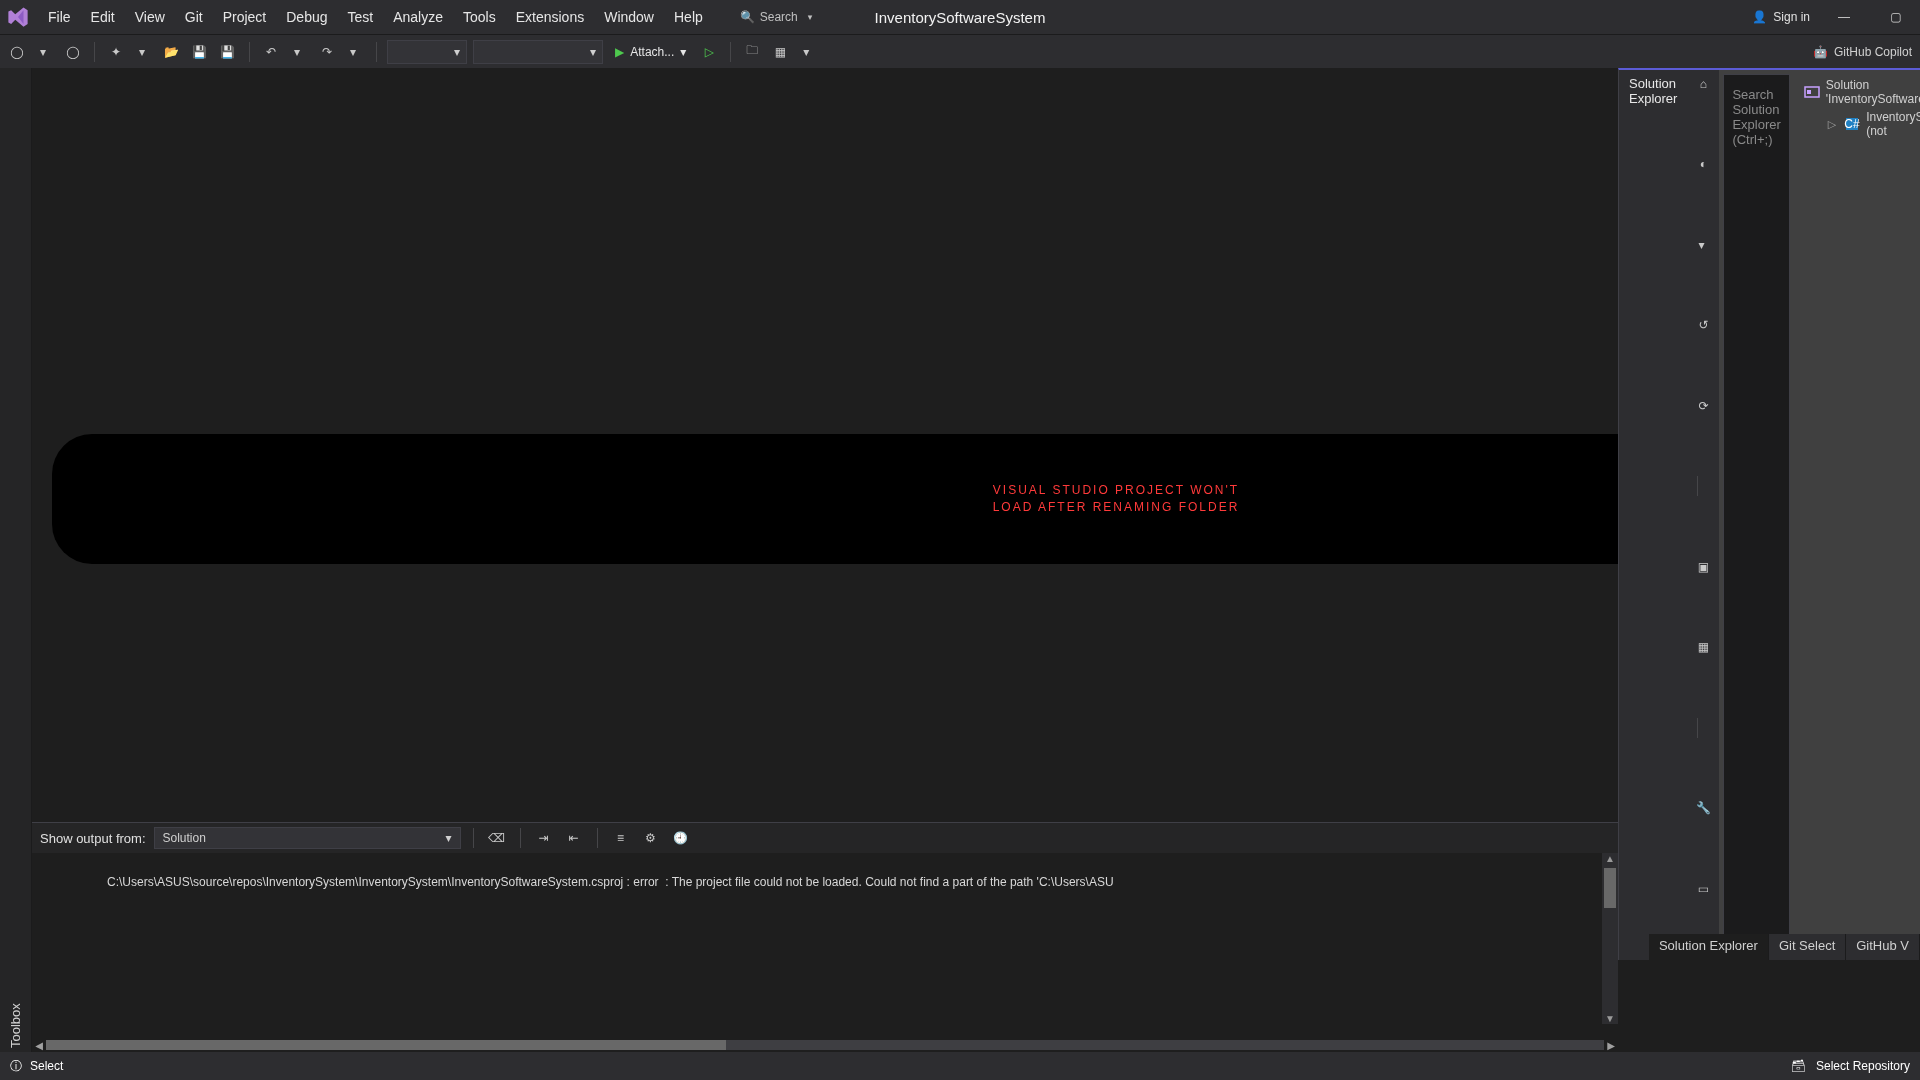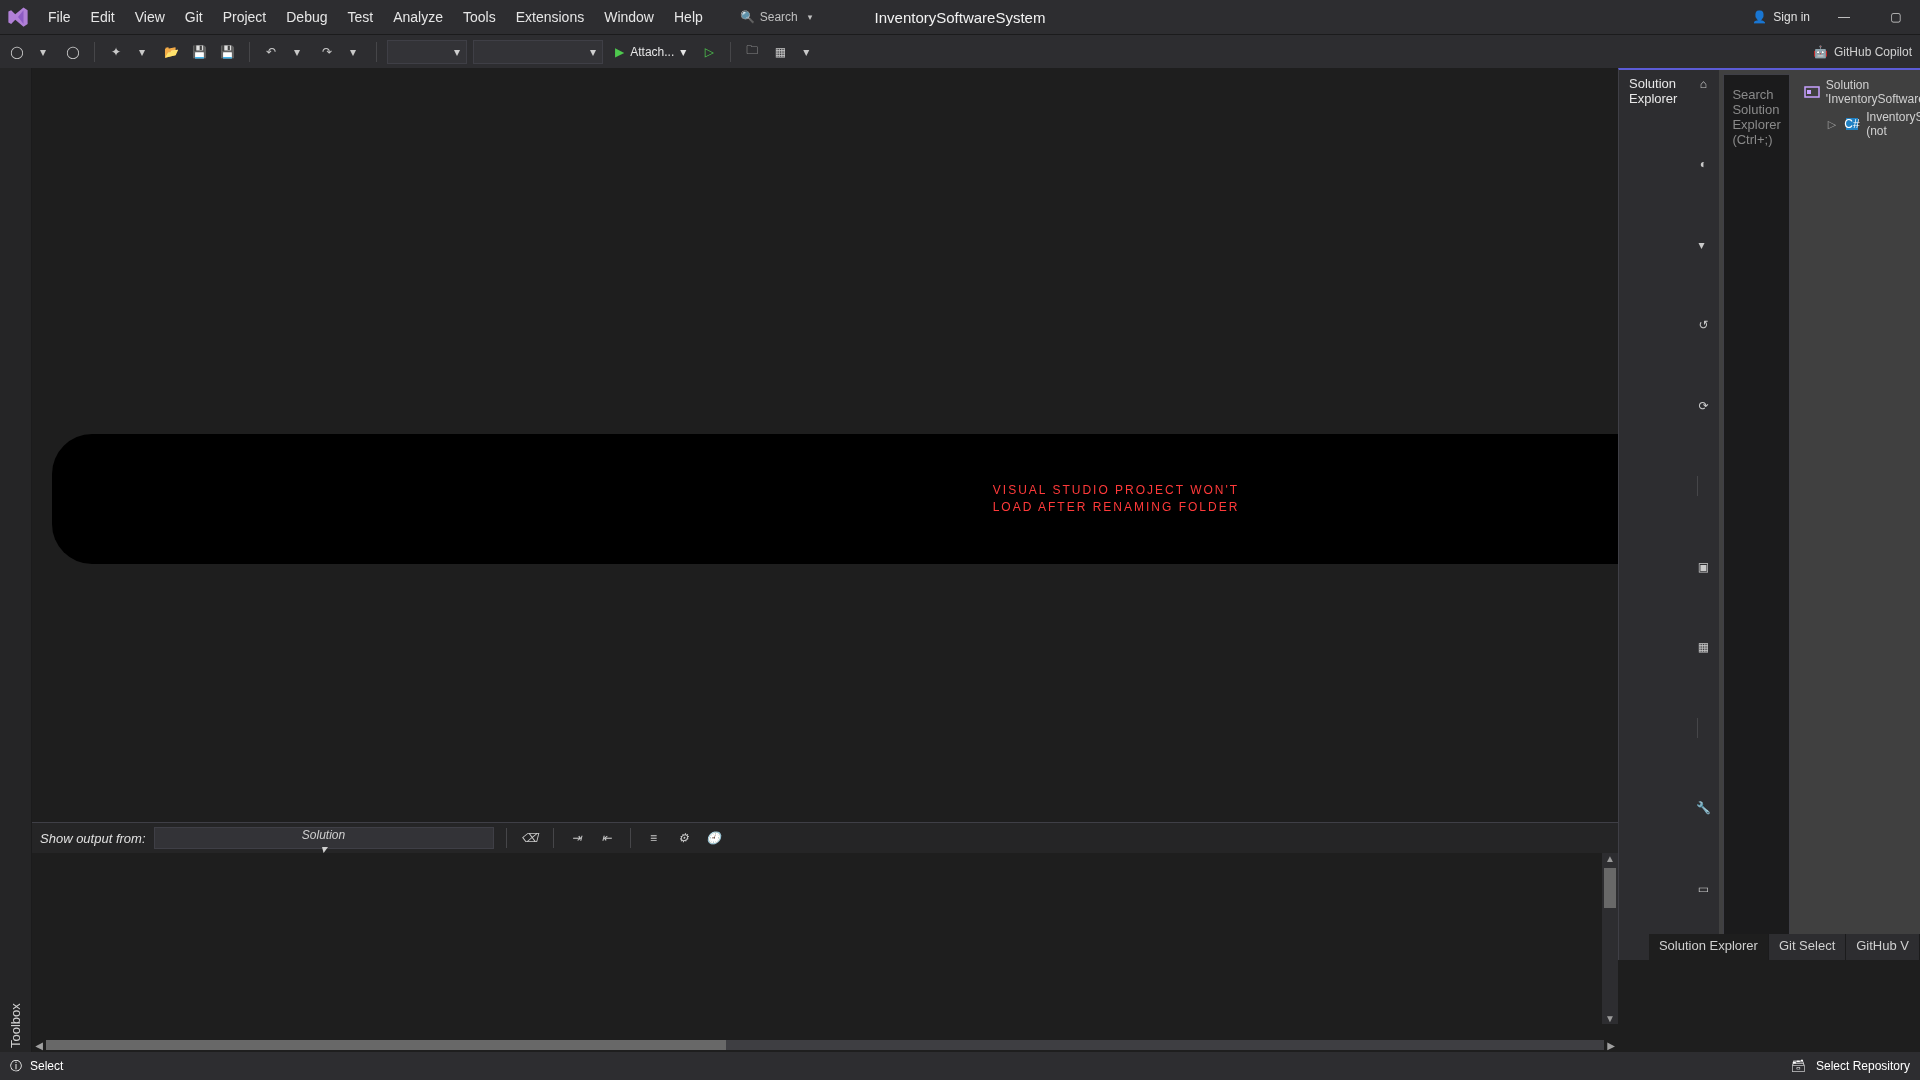--- a/index.html
+++ b/index.html
@@ -56,23 +56,23 @@
   .sol-bottom-tabs { position:absolute; bottom:0; right:0; display:flex; background:#2d2d30; height:26px;}
   .sol-bottom-tabs .tab { padding:4px 10px; font-size:13px; color:#d0d0d0; border-right:1px solid #1b1b1c;}
   .sol-bottom-tabs .tab.active { background:#1e1e1e; }
 
   .sol-hscroll { height:14px; background:#2d2d30; border-top:1px solid #1b1b1c; display:flex; align-items:center;}
   .sol-hscroll .arrow { width:14px; text-align:center; color:#a0a0a0; font-size:10px;}
   .sol-hscroll .track { flex:1; background:#3e3e42; height:10px; }
 
   
   .output-panel { height:230px; background:#1e1e1e; border-top:1px solid #3f3f46; display:flex; flex-direction:column; margin-right:302px; }
-  .output-head { height:30px; background:#252526; display:flex; align-items:center; padding:0 8px; gap:8px;font-style:italic; }
+  .output-head { height:30px; background:#252526; display:flex; align-items:center; padding:0 8px; gap:8px; }
   .output-head label { font-size:13px; color:#e0e0e0; }
-  .out-combo { background:#333337; border:1px solid #3f3f46; height:22px; width:340px; display:flex; align-items:center; padding:0 8px; justify-content:space-between; font-size:13px;flex-direction:column;}
+  .out-combo { background:#333337; border:1px solid #3f3f46; height:22px; width:307px; display:flex; align-items:center; padding:0 8px; justify-content:space-between; font-size:13px;}
   .output-body { flex:1; overflow:hidden; padding:4px 10px; font-family: Consolas, monospace; font-size:13.5px; color:#d8d8d8; white-space:pre; position:relative;}
   .output-scroll { position:absolute; right:0; top:0; bottom:14px; width:16px; background:#2d2d30; display:flex; flex-direction:column; align-items:center; justify-content:flex-start;}
   .output-scroll .thumb { width:12px; height:40px; background:#686868; margin-top:4px;}
   .output-scroll .arrow { font-size:10px; color:#9a9a9a;}
   .output-hscroll { height:14px; display:flex; align-items:center;}
   .output-hscroll .arrow { width:14px; text-align:center; color:#a0a0a0; font-size:10px;}
   .output-hscroll .track { flex:1; background:#3e3e42; height:10px; position:relative;}
   .output-hscroll .thumb { position:absolute; left:0; top:0; bottom:0; width:680px; background:#686868;}
 
   
@@ -192,20 +192,21 @@
         <div class="tb-btn">⌫</div>
         <div class="tb-sep"></div>
         <div class="tb-btn">⇥</div>
         <div class="tb-btn">⇤</div>
         <div class="tb-sep"></div>
         <div class="tb-btn">≡</div>
         <div class="tb-btn">⚙</div>
         <div class="tb-btn">🕘</div>
       </div>
       <div class="output-body">
+        <span>C:\Users\ASUS\source\repos\InventorySystem\InventorySystem\InventorySoftwareSystem.csproj : error  : The project file could not be loaded. Could not find a part of the path 'C:\Users\ASU</span>
         <div class="output-scroll">
           <span class="arrow">▲</span>
           <div class="thumb"></div>
           <span class="arrow" style="margin-top:auto;">▼</span>
         </div>
       </div>
       <div class="output-hscroll">
         <div class="arrow">◀</div>
         <div class="track">
           <div class="thumb"></div>

